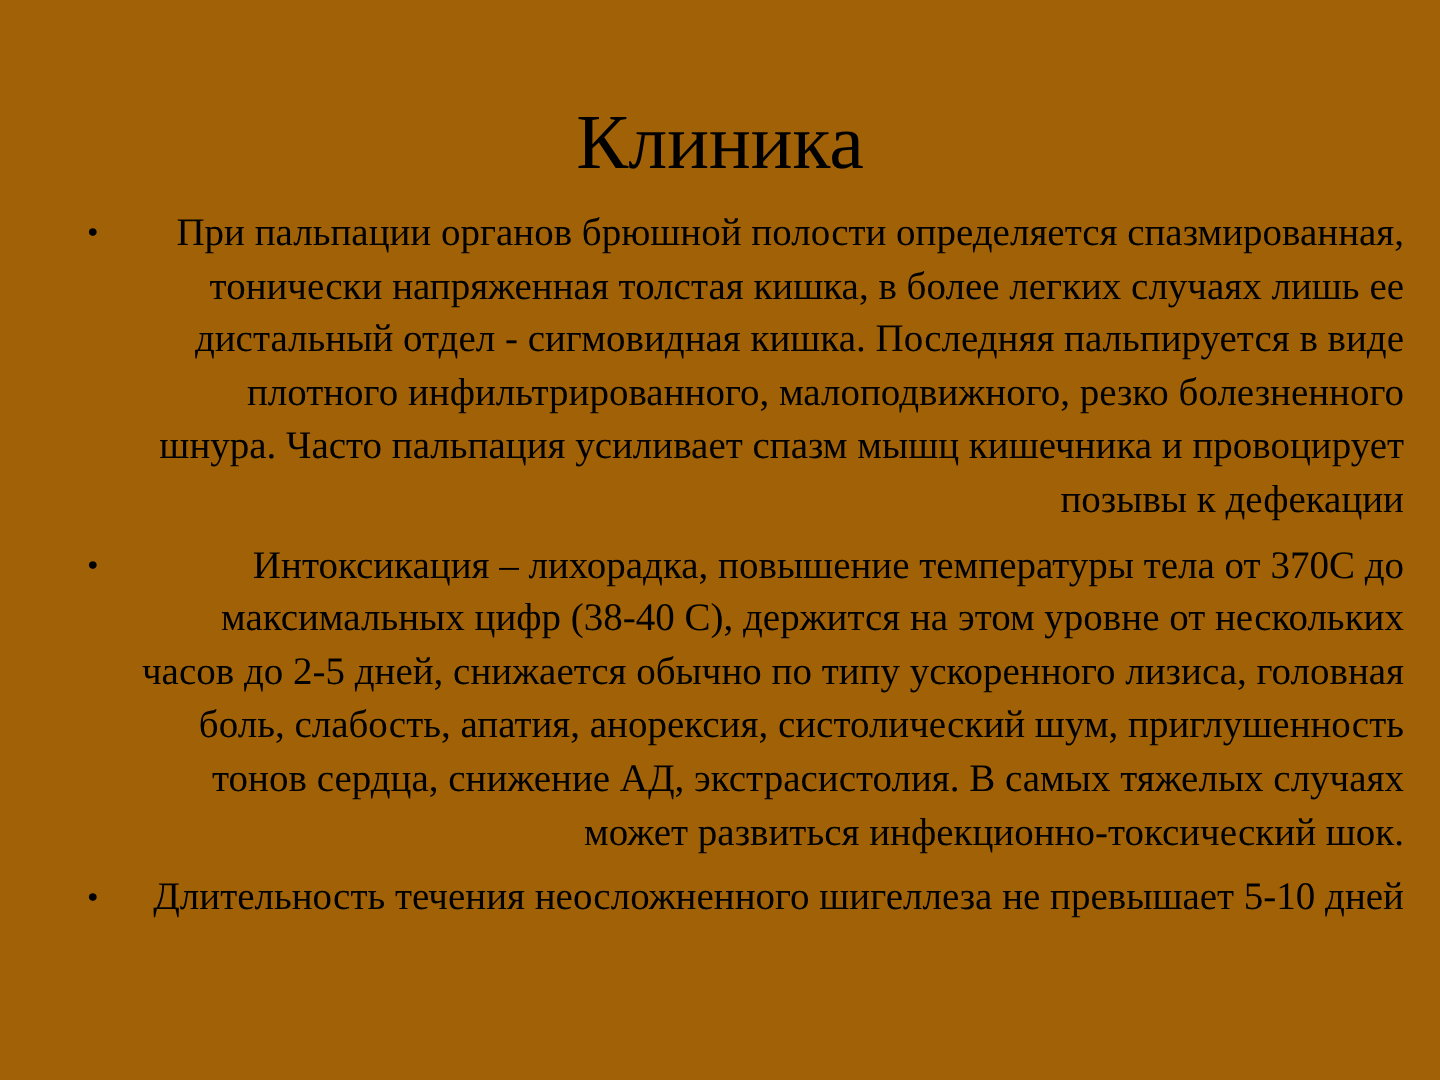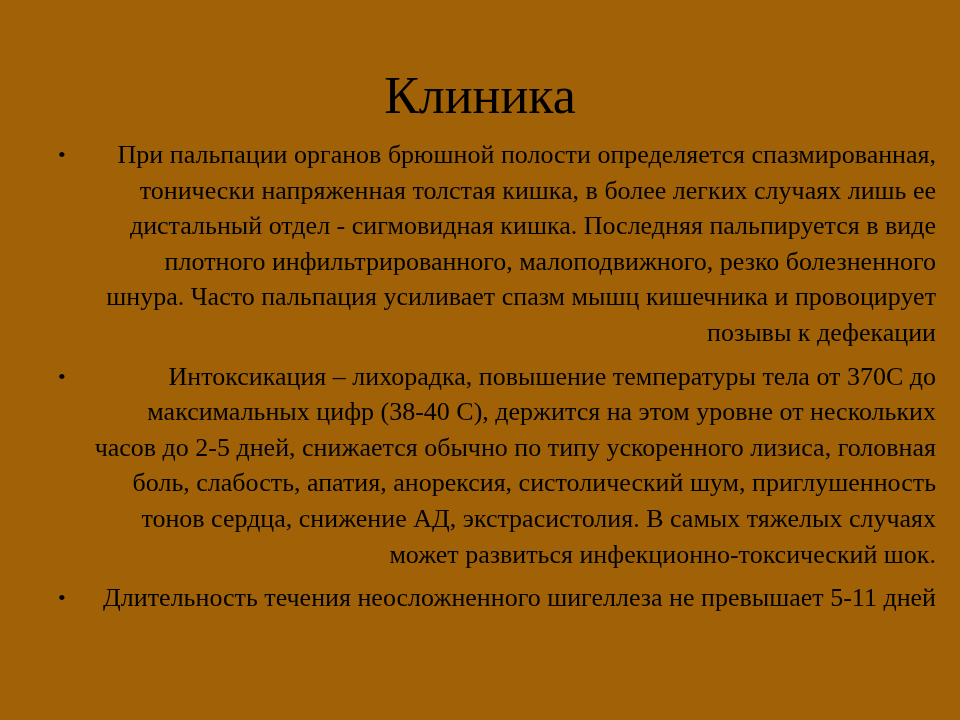--- a/index.html
+++ b/index.html
@@ -71,16 +71,16 @@
     <li class="bullet-item">
       <span class="bullet-dot">•</span>
       <span class="bullet-text">При пальпации органов брюшной полости определяется спазмированная, тонически напряженная толстая кишка, в более легких случаях лишь ее дистальный отдел - сигмовидная кишка. Последняя пальпируется в виде плотного инфильтрированного, малоподвижного, резко болезненного шнура. Часто пальпация усиливает спазм мышц кишечника и провоцирует позывы к дефекации</span>
     </li>
     <li class="bullet-item">
       <span class="bullet-dot">•</span>
       <span class="bullet-text">Интоксикация – лихорадка, повышение температуры тела от 370С до максимальных цифр (38-40 С), держится на этом уровне от нескольких часов до 2-5 дней, снижается обычно по типу ускоренного лизиса, головная боль, слабость, апатия, анорексия, систолический шум, приглушенность тонов сердца, снижение АД, экстрасистолия. В самых тяжелых случаях может развиться инфекционно-токсический шок.</span>
     </li>
     <li class="bullet-item">
       <span class="bullet-dot">•</span>
-      <span class="bullet-text">Длительность течения неосложненного шигеллеза не превышает 5-11 дней</span>
+      <span class="bullet-text">Длительность течения неосложненного шигеллеза не превышает 5-10 дней</span>
     </li>
   </ul>
 </div>
 
 </body></html>

